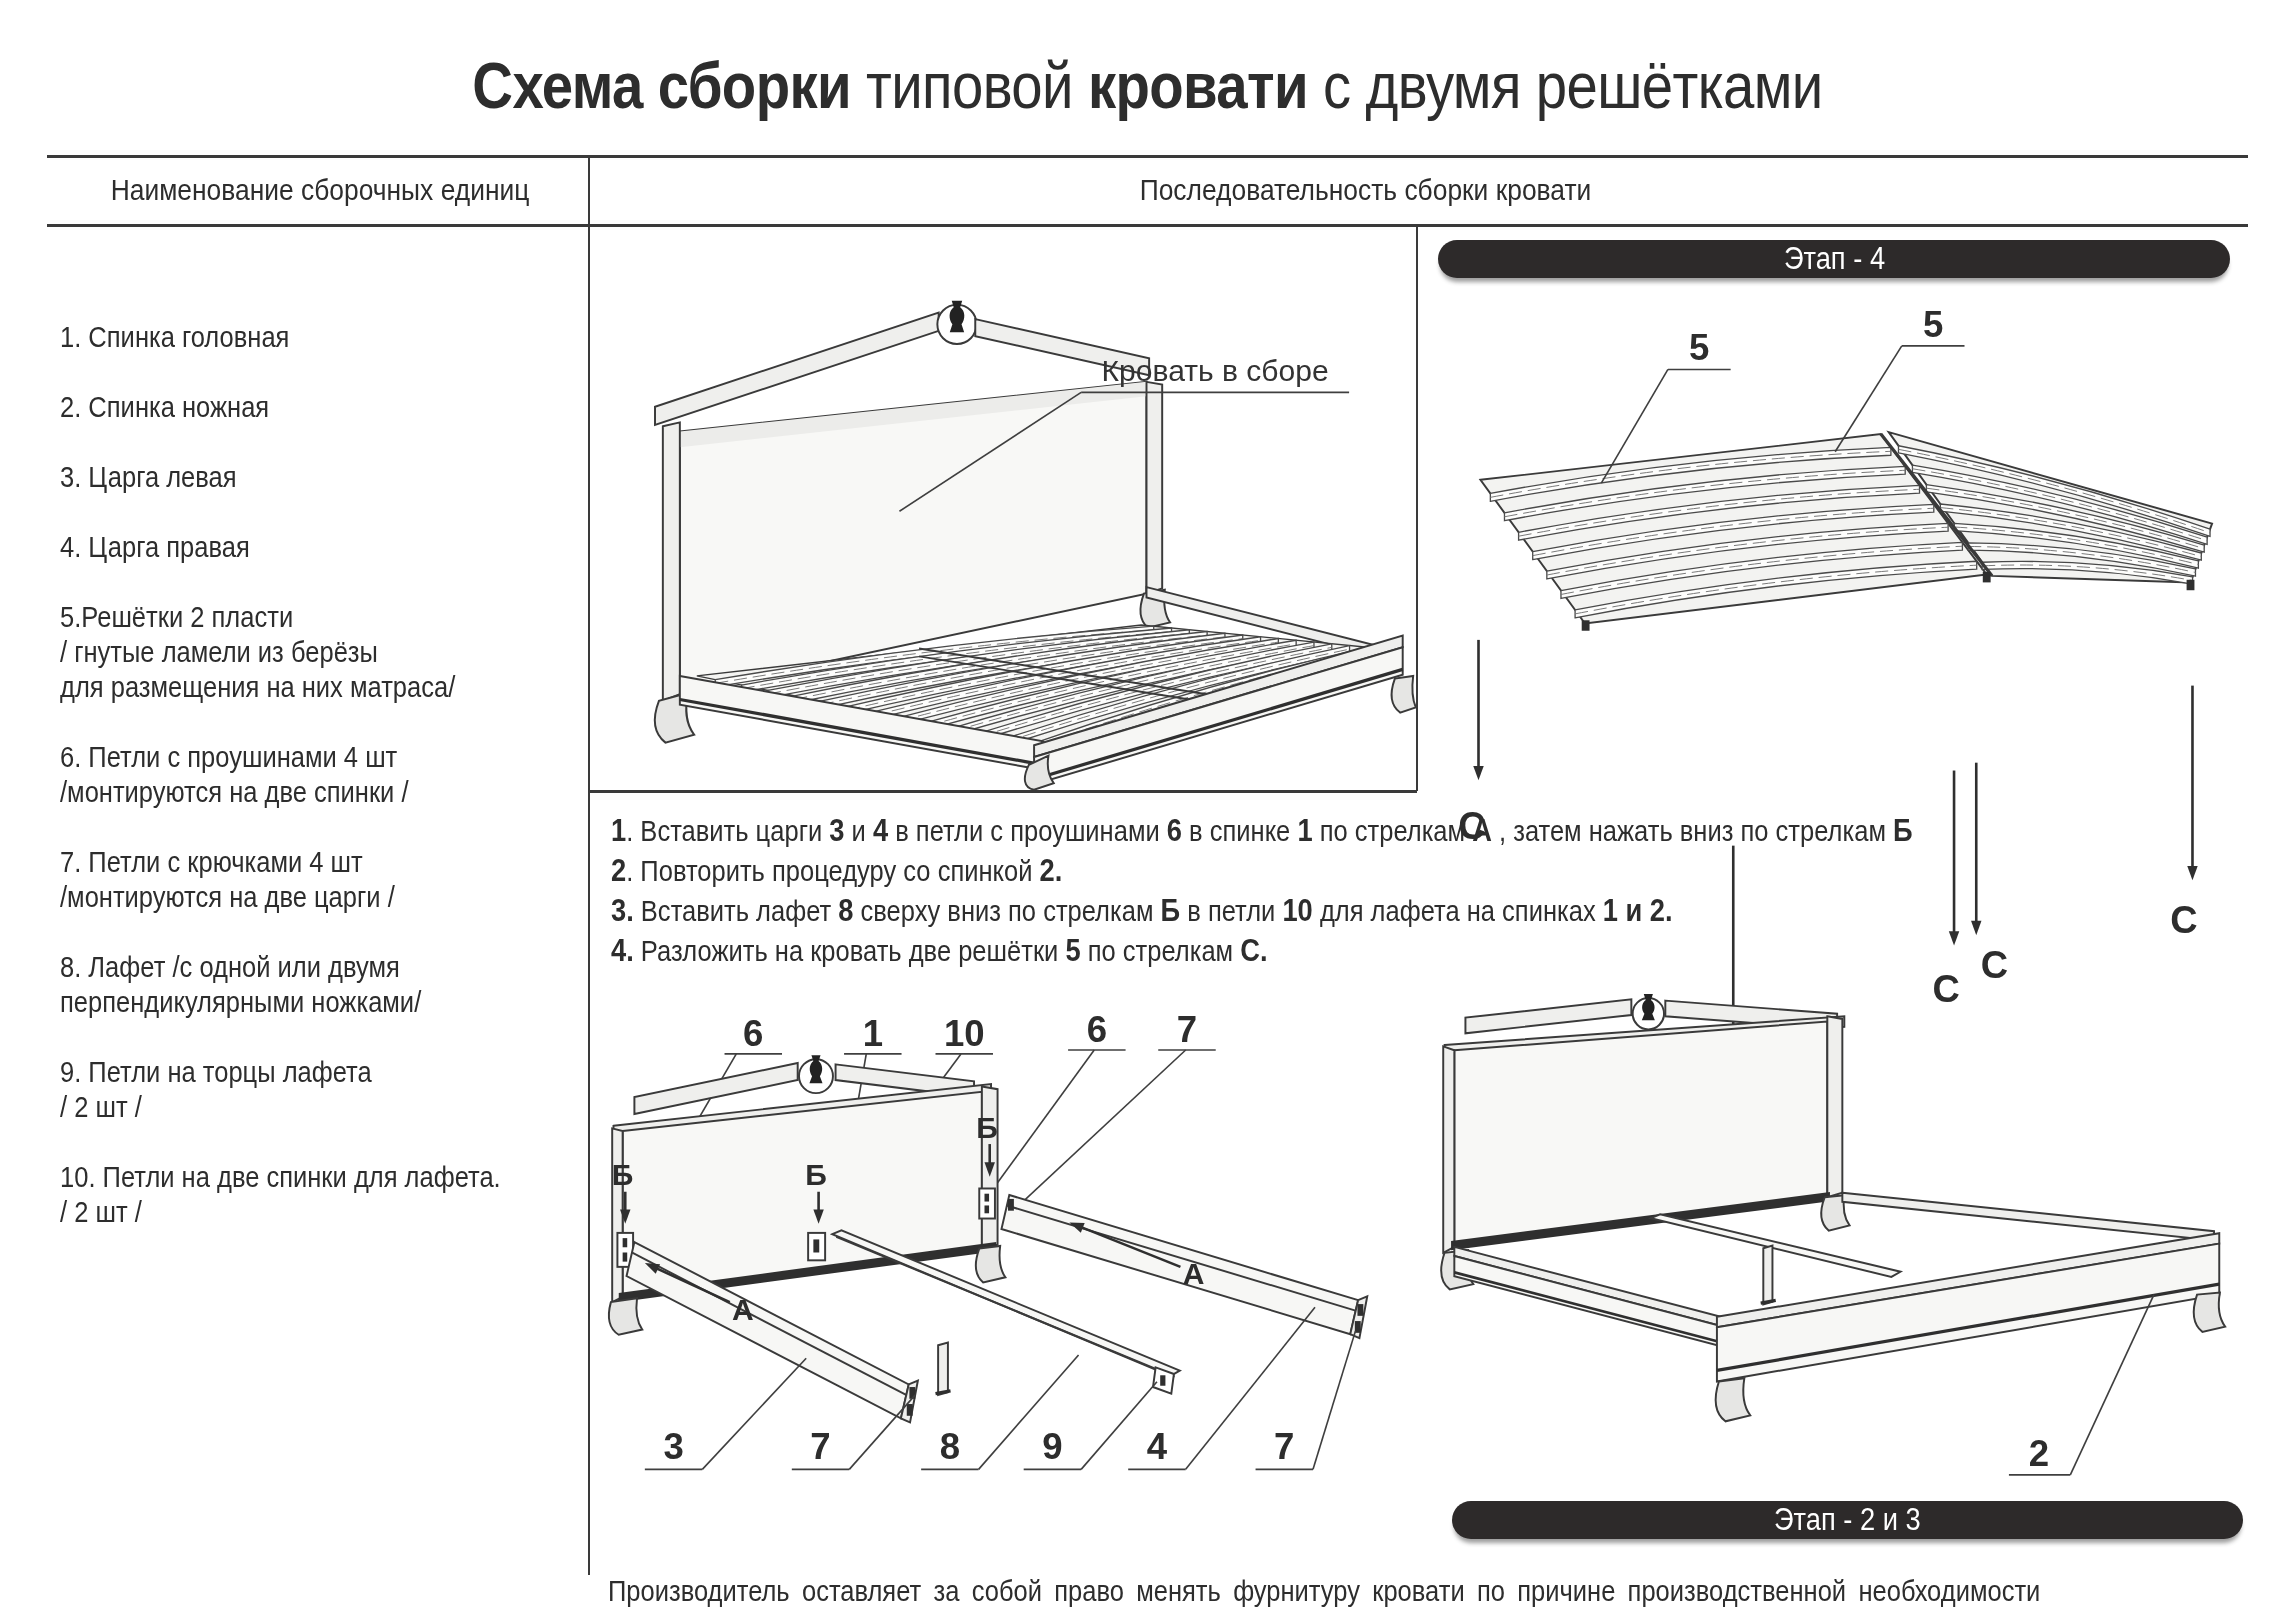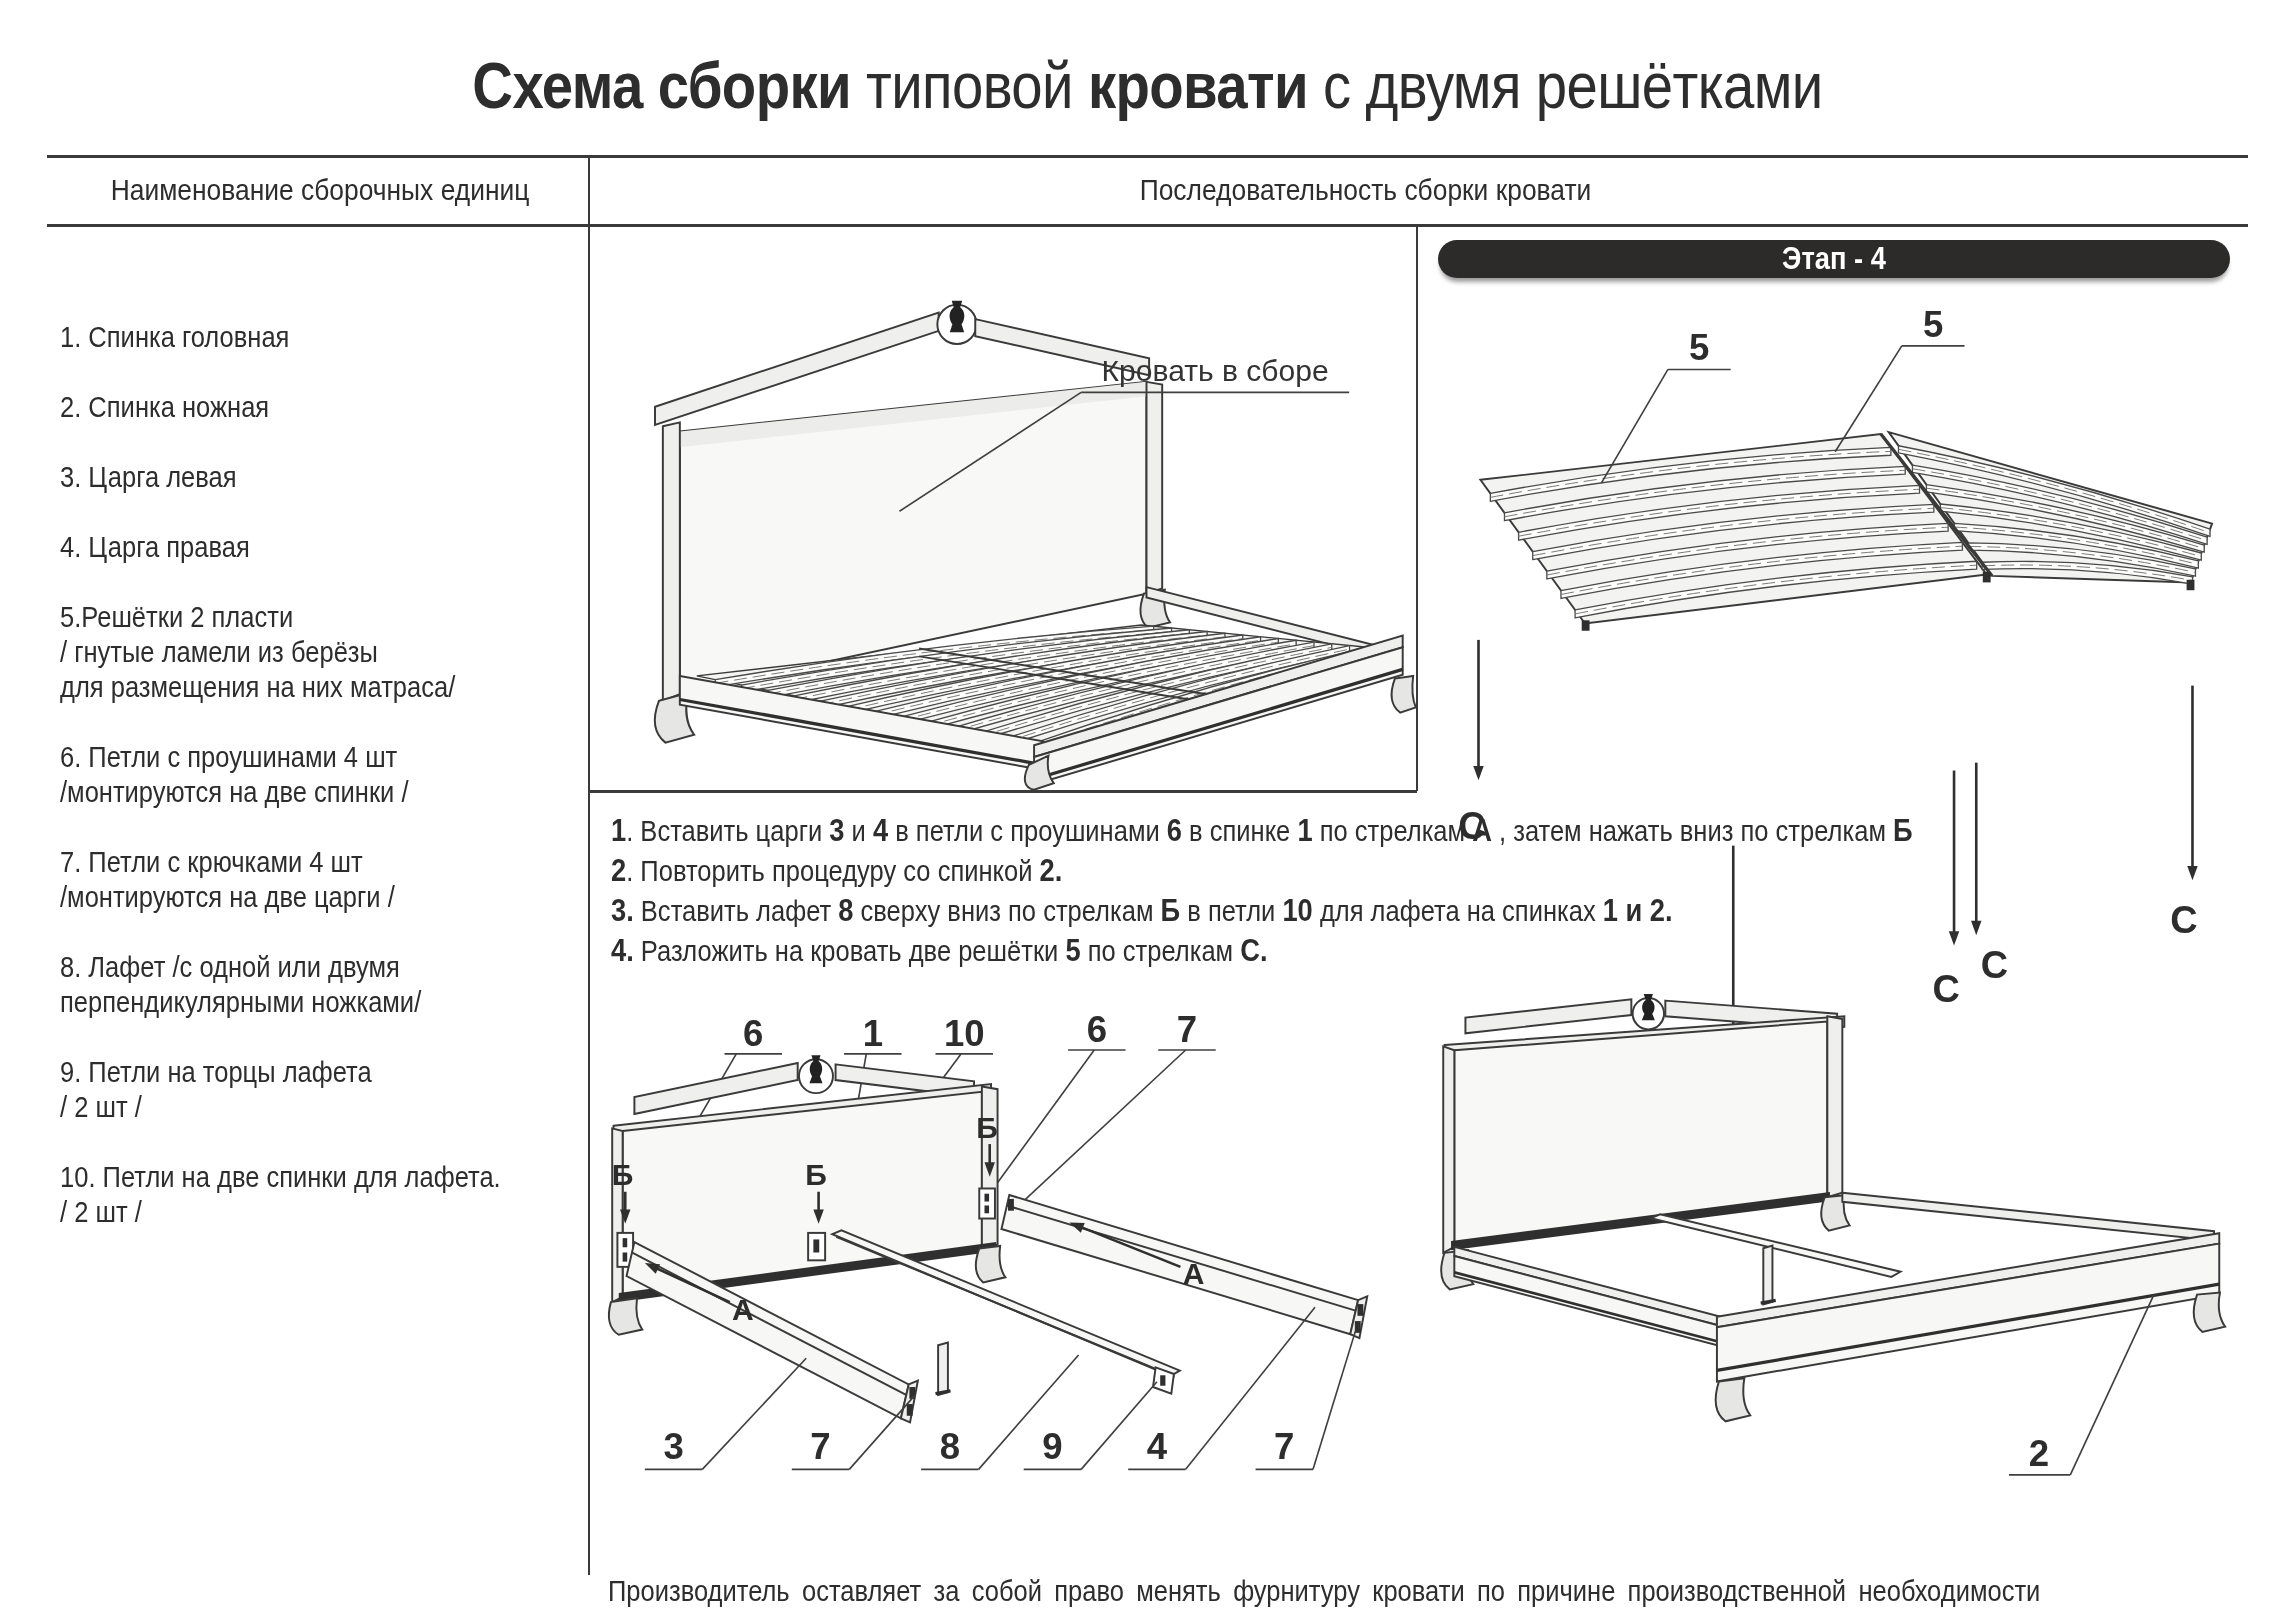--- a/index.html
+++ b/index.html
@@ -18,21 +18,21 @@
   .thead{font-size:30px;text-align:center;white-space:nowrap;}
   
   #parts{left:60px;top:288px;width:588px;font-size:29px;line-height:35px;}
   .pitem{margin-bottom:35px;white-space:pre-line;}
   
   #instr{left:611px;top:779px;width:1778px;font-size:29px;line-height:39px;}
   .iline{white-space:nowrap;}
   .iline .b{font-weight:bold;font-size:31px;}
   
   .banner{height:38px;border-radius:21px;background:#2d2a2a;box-shadow:0 5.9px 4.6px -2px rgba(40,40,40,.45);
-          color:#fff;font-size:31px;font-weight:bold;text-align:center;line-height:37px;}
+          color:#fff;font-size:31px;font-weight:normal;text-align:center;line-height:37px;}
   
   #disc{left:608px;top:1543px;width:1882px;font-size:29px;word-spacing:5.9px;white-space:nowrap;}
   #botbar{left:36px;top:1613px;width:2224px;height:8.5px;background:#1e1e1e;}
   
   svg{position:absolute;overflow:visible;}
   .ln{stroke:#3a3a3a;stroke-width:3;fill:none;}
   .ld{stroke:#3f3f3f;stroke-width:2.5;fill:none;}
   .panel{fill:#f8f8f6;stroke:#3a3a3a;stroke-width:3;}
   .wood{fill:#efefed;stroke:#3a3a3a;stroke-width:3;}
   .woodL{fill:#f7f7f5;stroke:#3a3a3a;stroke-width:3;}
@@ -149,20 +149,23 @@
   <div id="instr" class="abs condL">
     <div class="iline"><span class="b">1</span><span>. Вставить царги </span><span class="b">3</span><span> и </span><span class="b">4</span><span> в петли с проушинами </span><span class="b">6</span><span> в спинке </span><span class="b">1</span><span> по стрелкам </span><span class="b">А</span><span> , затем нажать вниз по стрелкам </span><span class="b">Б</span></div>
     <div class="iline"><span class="b">2</span><span>. Повторить процедуру со спинкой </span><span class="b">2.</span></div>
     <div class="iline"><span class="b">3.</span><span> Вставить лафет </span><span class="b">8</span><span> сверху вниз по стрелкам </span><span class="b">Б</span><span> в петли </span><span class="b">10</span><span> для лафета на спинках </span><span class="b">1 и 2.</span></div>
     <div class="iline"><span class="b">4.</span><span> Разложить на кровать две решётки </span><span class="b">5</span><span>  по стрелкам </span><span class="b">С.</span></div>
   </div>
 
   <div class="abs banner" style="left:1438px;top:208px;width:792px;">
     <span class="condC" style="display:inline-block;">Этап -  4</span>
   </div>
+  <div class="abs banner" style="left:1452px;top:1469px;width:791px;">
+    <span class="condC" style="display:inline-block;">Этап -  2 и 3</span>
+  </div>
 
   <svg class="abs" style="left:1438px;top:255px;" width="810" height="856" viewBox="0 0 1240 1310">
     <polygon points="65,295 678,225 840,440 225,515" fill="#f3f3f1" stroke="#3a3a3a" stroke-width="3"></polygon>
     <g>
         <path d="M80.13513513513513,315.81081081081084 Q386.72972972972974,258.5743243243243 693.3243243243244,245.33783783783784 l0,12 Q386.72972972972974,270.5743243243243 80.13513513513513,327.81081081081084 Z" fill="#fdfdfc" stroke="#4a4a4a" stroke-width="2"></path>
         <path d="M80.13513513513513,321.81081081081084 Q386.72972972972974,264.5743243243243 693.3243243243244,251.33783783783784" fill="none" stroke="#777" stroke-width="1.5" stroke-dasharray="20 9"></path>
         <path d="M101.75675675675676,345.5405405405405 Q408.4864864864865,287.9662162162162 715.2162162162163,274.3918918918919 l0,12 Q408.4864864864865,299.9662162162162 101.75675675675676,357.5405405405405 Z" fill="#fdfdfc" stroke="#4a4a4a" stroke-width="2"></path>
         <path d="M101.75675675675676,351.5405405405405 Q408.4864864864865,293.9662162162162 715.2162162162163,280.3918918918919" fill="none" stroke="#777" stroke-width="1.5" stroke-dasharray="20 9"></path>
         <path d="M123.37837837837839,375.27027027027026 Q430.2432432432432,317.3581081081081 737.1081081081081,303.44594594594594 l0,12 Q430.2432432432432,329.3581081081081 123.37837837837839,387.27027027027026 Z" fill="#fdfdfc" stroke="#4a4a4a" stroke-width="2"></path>
         <path d="M123.37837837837839,381.27027027027026 Q430.2432432432432,323.3581081081081 737.1081081081081,309.44594594594594" fill="none" stroke="#777" stroke-width="1.5" stroke-dasharray="20 9"></path>

